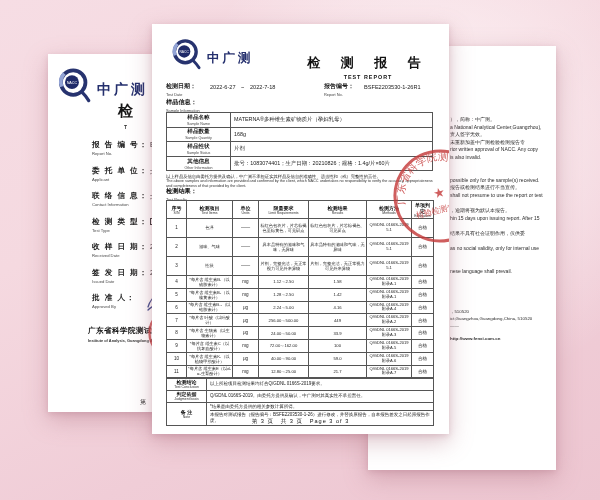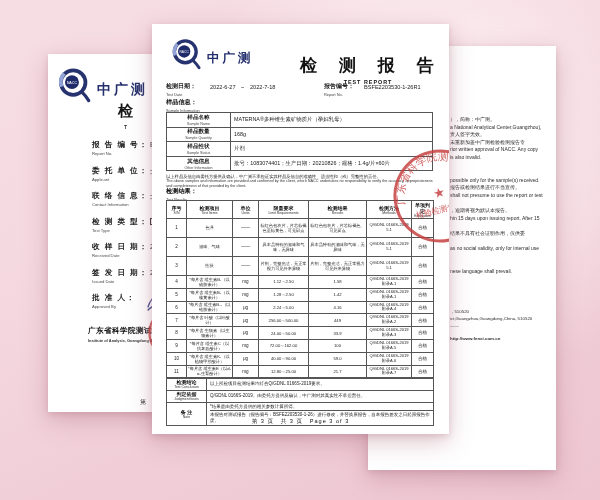--- a/index.html
+++ b/index.html
@@ -35,21 +35,21 @@
   .institute{position:absolute;left:40px;top:272px;}
   .institute .cn{font-size:7.6px;font-weight:bold;color:#111;letter-spacing:.4px;white-space:nowrap;}
   .institute .en{font-size:3.9px;font-weight:bold;color:#333;margin-top:1.5px;white-space:nowrap;}
   .cover-pageno{position:absolute;left:92px;top:344px;font-size:6px;color:#222;letter-spacing:2px;white-space:nowrap;}
   .left-seal{position:absolute;left:98px;top:250px;opacity:.8;}
   
   .page-front{left:152px;top:24px;width:297px;height:410px;z-index:3;overflow:hidden;}
   .front .logo-row{left:18px;top:13px;}
   .front .brand-text{font-size:12.5px;margin-left:5px;margin-top:8px;}
   .rep-title{position:absolute;left:148px;top:30px;width:136px;text-align:center;}
-  .rep-title .cn{font-family:"DejaVu Serif",serif;font-weight:bold;font-size:17px;letter-spacing:8px;color:#111;white-space:nowrap;}
+  .rep-title .cn{font-family:"DejaVu Serif",serif;font-weight:bold;font-size:13px;letter-spacing:8px;color:#111;white-space:nowrap;}
   .rep-title .en{font-size:5.4px;font-weight:bold;letter-spacing:1px;color:#111;margin-top:2px;}
   .info-row{position:absolute;left:14px;top:58px;width:270px;height:18px;}
   .ib{position:absolute;top:0;}
   .ib .cn{font-size:6px;font-weight:bold;color:#1a1a1a;white-space:nowrap;}
   .ib .en{font-size:3.9px;color:#444;margin-top:1px;white-space:nowrap;}
   .ival{position:absolute;top:2px;font-size:5.6px;color:#222;white-space:nowrap;}
   .sec-label{position:absolute;left:14px;}
   .sec-label .cn{font-size:6.2px;font-weight:bold;color:#111;white-space:nowrap;}
   .sec-label .en{font-size:3.9px;color:#444;margin-top:.5px;white-space:nowrap;}
   table{border-collapse:collapse;table-layout:fixed;}

